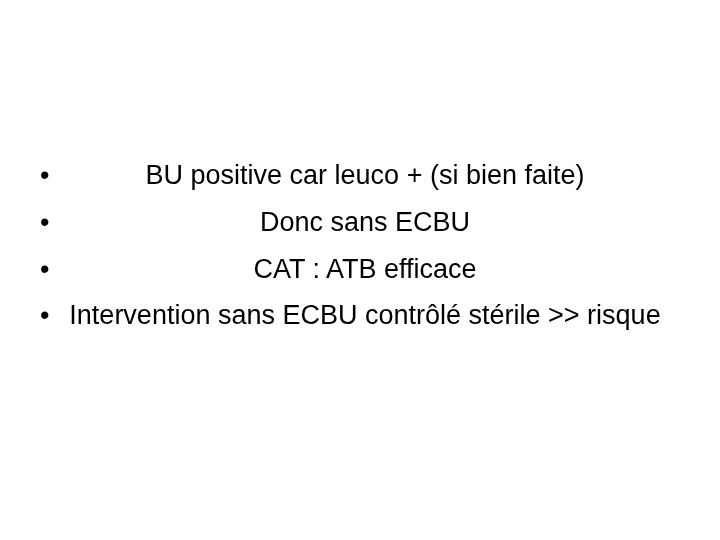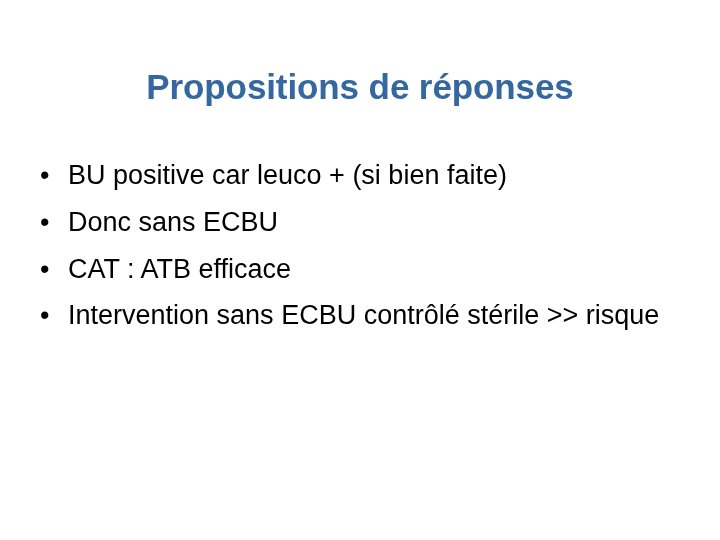--- a/index.html
+++ b/index.html
@@ -62,28 +62,28 @@
     left: 4px;
     top: 0;
     width: 20px;
     font-size: 27px;
     line-height: 1.14;
     color: #000000;
     text-align: left;
   }
   .bullet-text {
     display: block;
+    text-align: center;
   }
 </style>
 </head>
 <body>
 
 <div class="slide">
 
-  <h1 class="slide-title">Propositions de réponses</h1>
 
   <div class="body-block">
     <ul class="bullet-list">
 
       <li class="bullet-item">
         <span class="bullet-marker">•</span>
         <span class="bullet-text">BU positive car leuco + (si bien faite)</span>
       </li>
 
       <li class="bullet-item">

